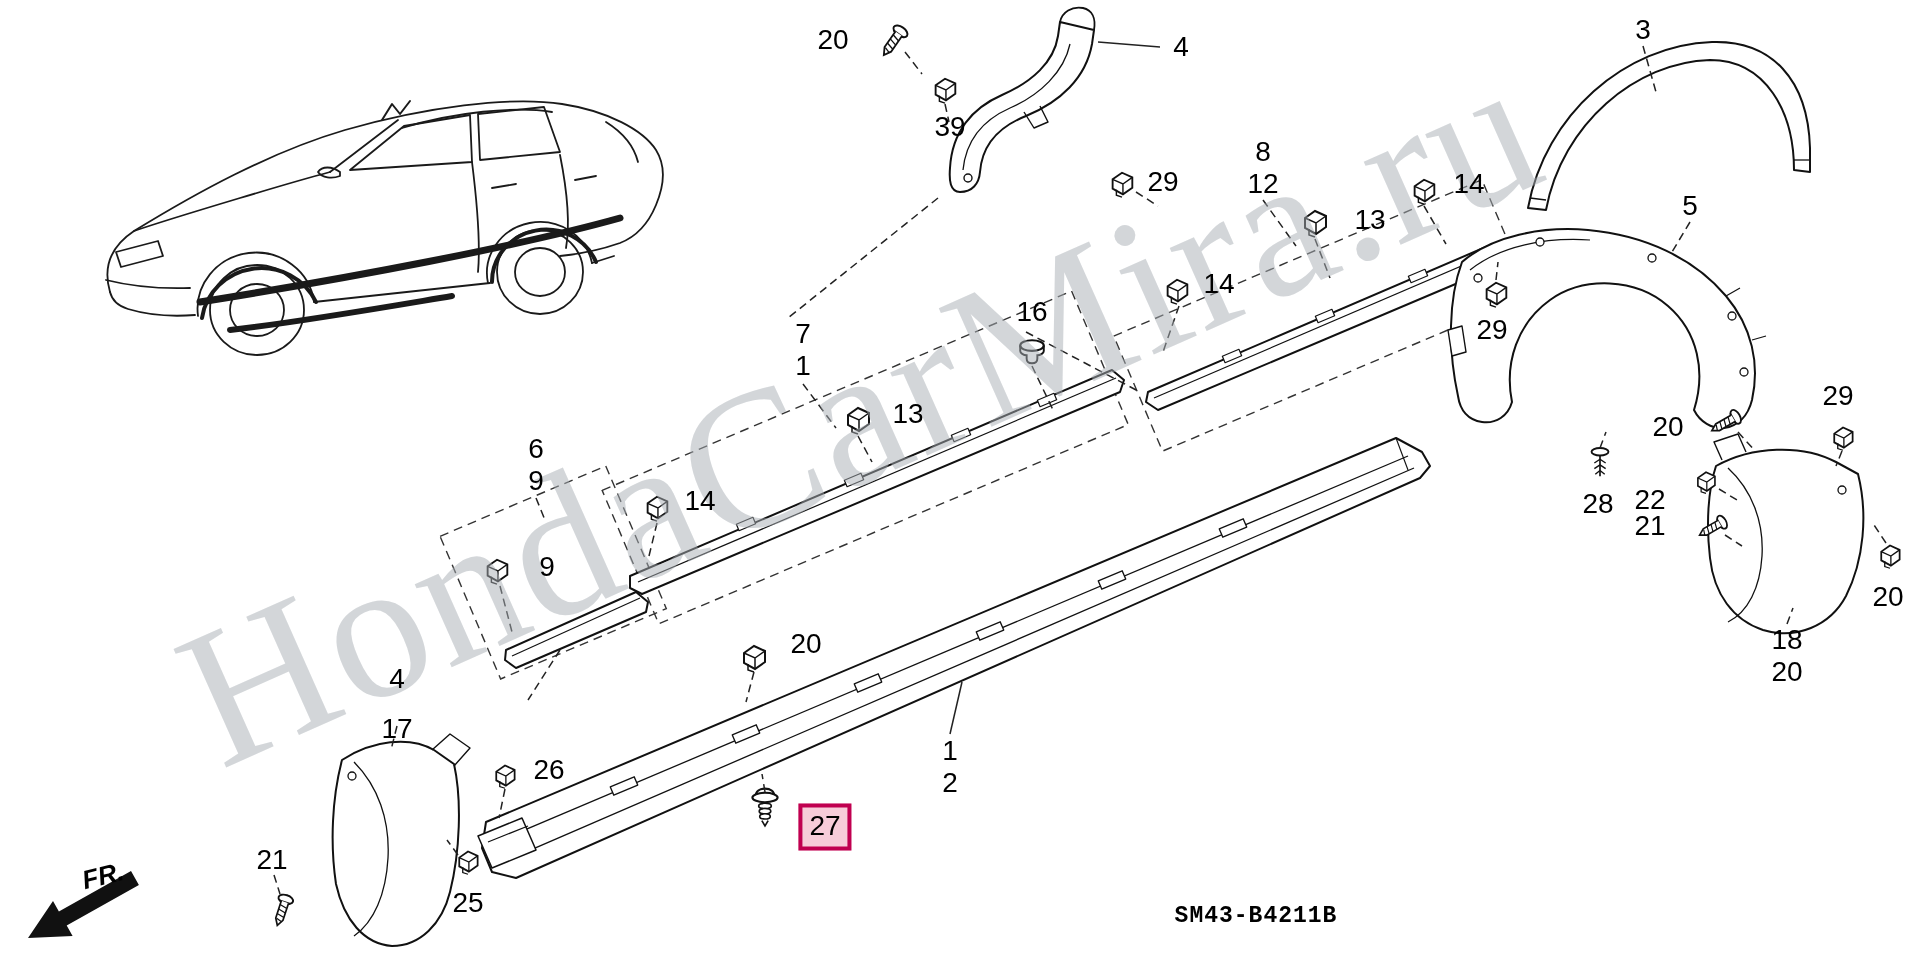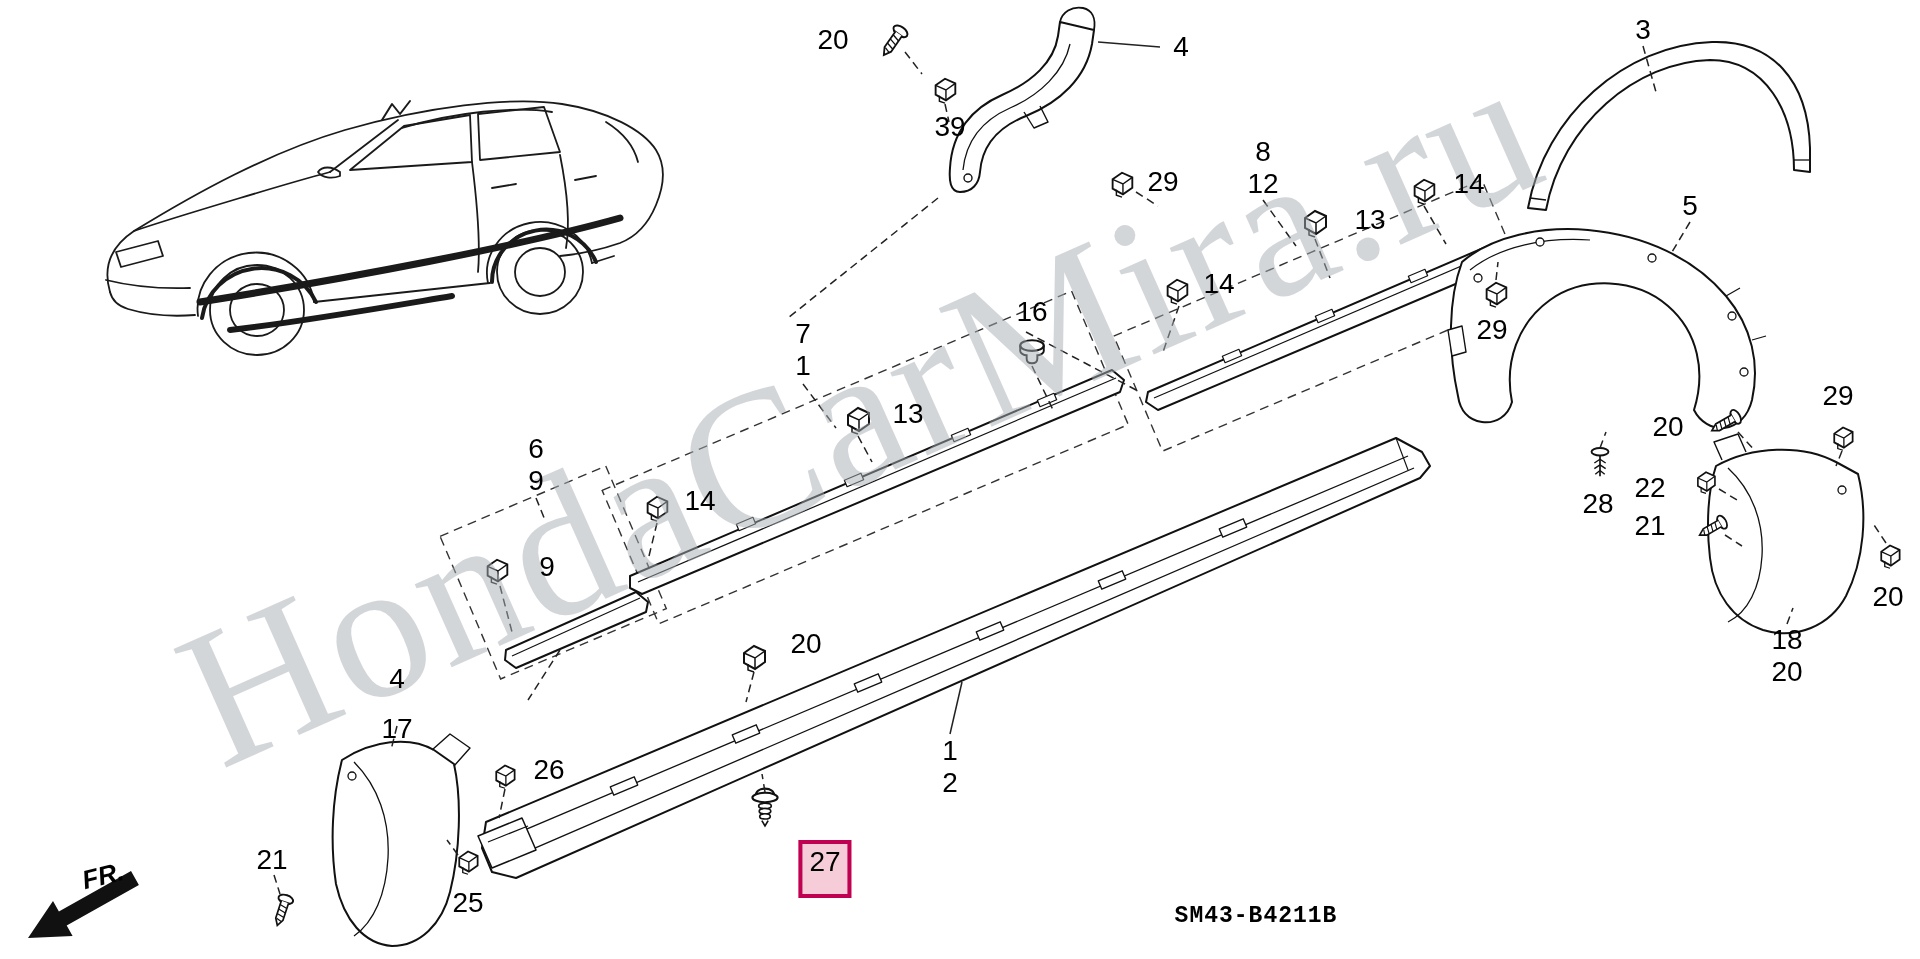--- a/index.html
+++ b/index.html
@@ -12,21 +12,21 @@
     text-align: center; font-family: "Liberation Serif", serif; font-size: 198px;
     color: #a9afb5; opacity: 0.5; transform: rotate(-24deg); white-space: nowrap;
     pointer-events: none; z-index: 2; letter-spacing: 3px;
   }
   .callout {
     position: absolute; z-index: 3; transform: translate(-50%,-50%);
     font-size: 28px; font-weight: 500; color: #000; line-height: 1;
     cursor: pointer; user-select: none;
   }
   .callout-highlight {
-    border: 4px solid #c00050; background: #f7ccd9; padding: 4px 7px 18px 7px; margin-top: 42px;
+    border: 4px solid #c00050; background: #f7ccd9; padding: 4px 7px 7px 7px;
   }
   .fr-label {
     position: absolute; z-index: 3; left: 103px; top: 876px;
     transform: translate(-50%,-50%) rotate(-14deg);
     font-size: 26px; font-style: italic; font-weight: bold; color: #000;
   }
   .diagram-code {
     position: absolute; z-index: 3; left: 1256px; top: 916px; transform: translate(-50%,-50%);
     font-family: "Liberation Mono", monospace; font-size: 23px; font-weight: bold;
     letter-spacing: 1px; color: #000;
@@ -284,21 +284,21 @@
   <div class="callout" style="left:950px;top:751px">1</div>
   <div class="callout" style="left:950px;top:783px">2</div>
   <div class="callout" style="left:397px;top:679px">4</div>
   <div class="callout" style="left:397px;top:729px">17</div>
   <div class="callout" style="left:549px;top:770px">26</div>
   <div class="callout callout-highlight" style="left:825px;top:827px">27</div>
   <div class="callout" style="left:468px;top:903px">25</div>
   <div class="callout" style="left:272px;top:860px">21</div>
   <div class="callout" style="left:1668px;top:427px">20</div>
   <div class="callout" style="left:1838px;top:396px">29</div>
-  <div class="callout" style="left:1650px;top:488px">22</div>
+  <div class="callout" style="left:1650px;top:500px">22</div>
   <div class="callout" style="left:1598px;top:504px">28</div>
   <div class="callout" style="left:1650px;top:526px">21</div>
   <div class="callout" style="left:1888px;top:597px">20</div>
   <div class="callout" style="left:1787px;top:640px">18</div>
   <div class="callout" style="left:1787px;top:672px">20</div>
 
   <div class="fr-label">FR.</div>
   <div class="diagram-code">SM43-B4211B</div>
 
 </div>

